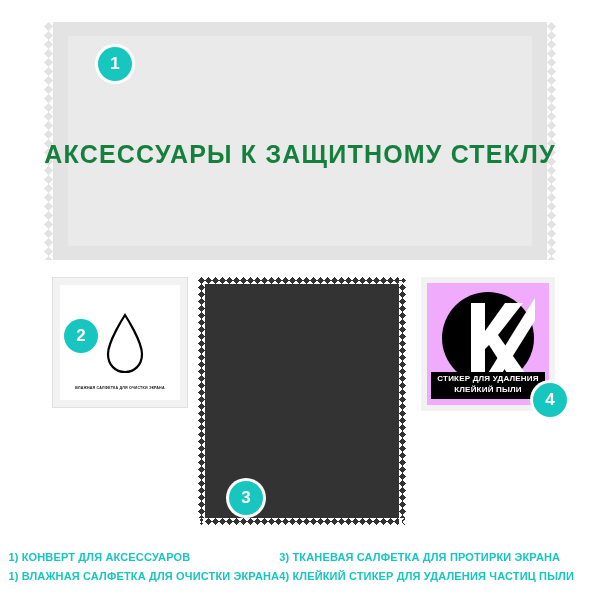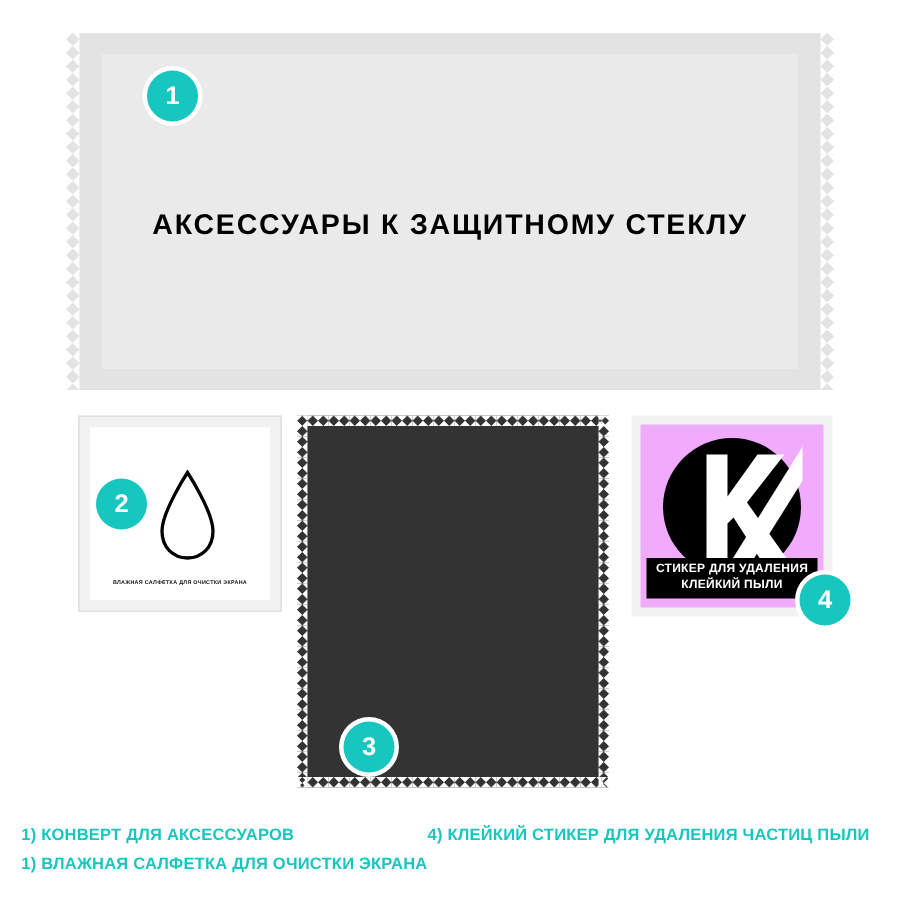--- a/index.html
+++ b/index.html
@@ -36,24 +36,24 @@
     right: 24px;
     bottom: 14px;
     background: #eaeaea;
   }
   .envelope-title {
     position: absolute;
     left: 0;
     right: 0;
     top: 118px;
     text-align: center;
-    font-size: 19px;
+    font-size: 25px;
     font-weight: bold;
     letter-spacing: 1.2px;
-    color: #000000;
+    color: #15803d;
   }
   
   .zig {
     position: absolute;
     top: 0;
     bottom: 0;
     width: 9px;
     background-image:
       linear-gradient(-45deg, #ffffff 25%, transparent 25%, transparent 75%, #ffffff 75%),
       linear-gradient(45deg, #ffffff 25%, transparent 25%, transparent 75%, #ffffff 75%);
@@ -184,21 +184,21 @@
 
   
   .legend {
     position: absolute;
     left: 0;
     right: 0;
     bottom: 18px;
     padding: 0 20px;
     box-sizing: border-box;
     display: flex;
-    justify-content: center;
+    justify-content: flex-end;
   }
   .legend-col {
     display: flex;
     flex-direction: column;
     gap: 7px;
   }
   .legend-col.right { margin-right: 6px; }
   .legend-item {
     color: #18c6c0;
     font-size: 11px;
@@ -252,17 +252,18 @@
     </div>
   </div>
   <div class="badge badge-4">4</div>
 
   <div class="legend">
     <div class="legend-col left">
       <div class="legend-item">1) КОНВЕРТ ДЛЯ АКСЕССУАРОВ</div>
       <div class="legend-item">1) ВЛАЖНАЯ САЛФЕТКА ДЛЯ ОЧИСТКИ ЭКРАНА</div>
     </div>
     <div class="legend-col right">
+      <div class="legend-item">3) ТКАНЕВАЯ САЛФЕТКА ДЛЯ ПРОТИРКИ ЭКРАНА</div>
       <div class="legend-item">4) КЛЕЙКИЙ СТИКЕР ДЛЯ УДАЛЕНИЯ ЧАСТИЦ ПЫЛИ</div>
     </div>
   </div>
 
 </div>
 
 </body></html>

